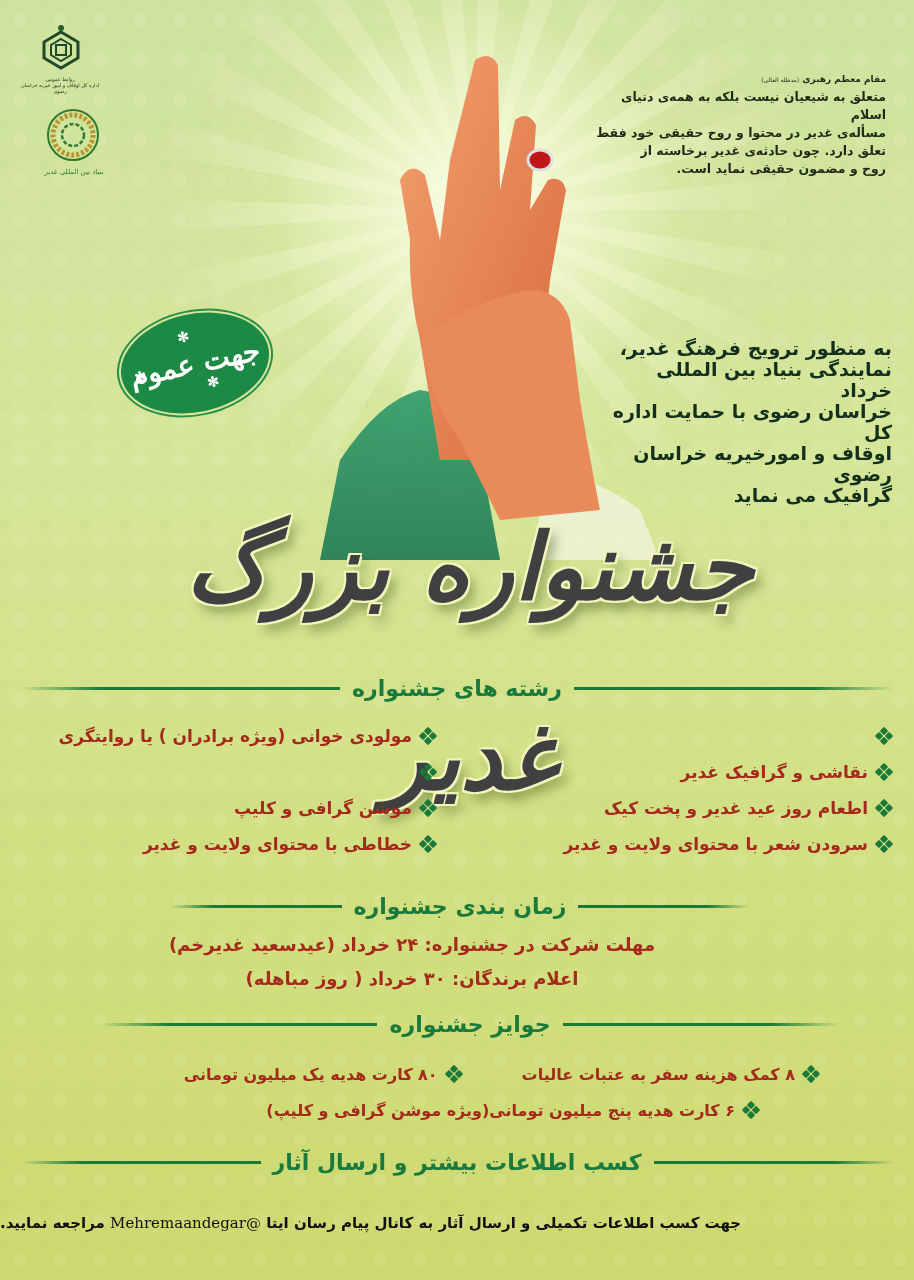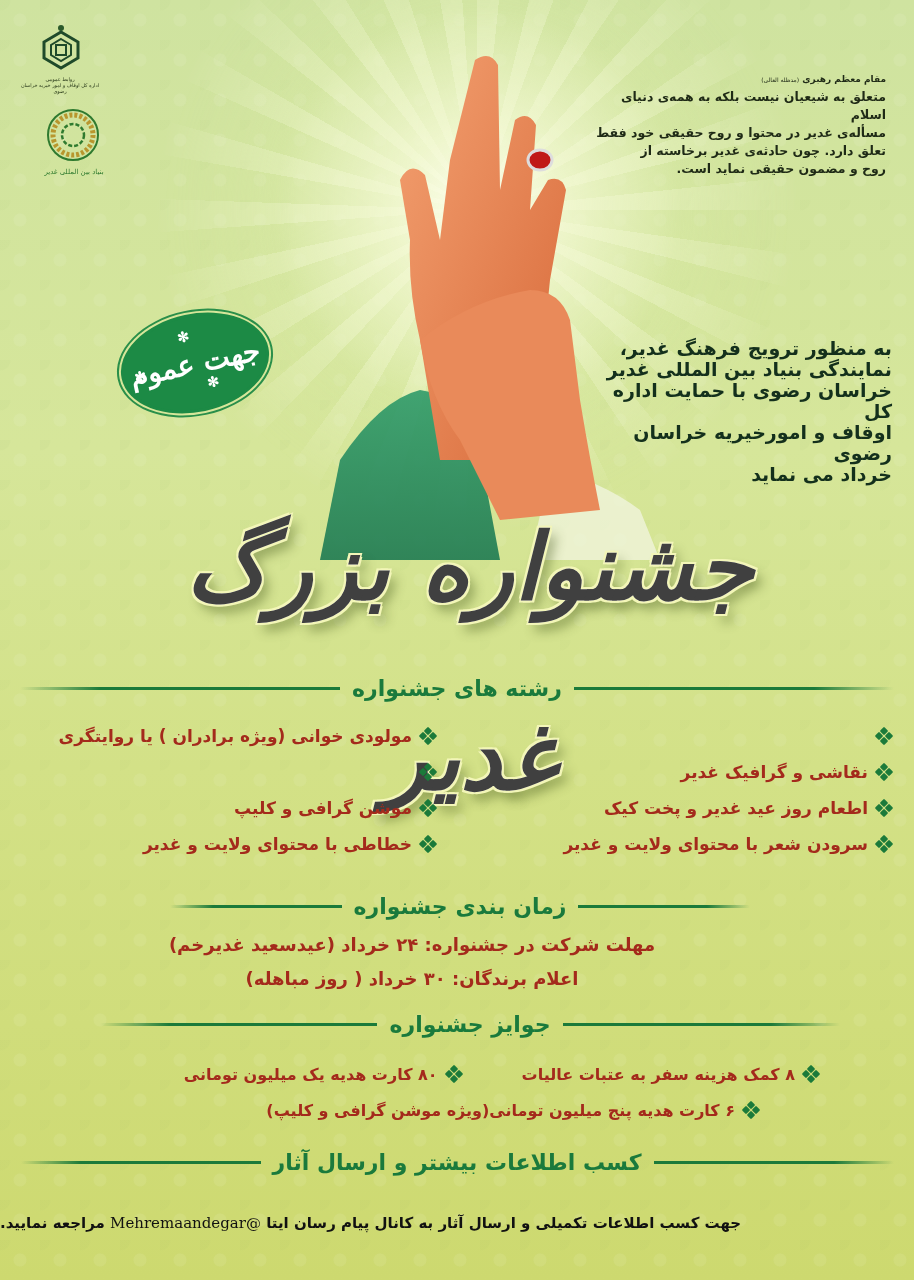--- a/index.html
+++ b/index.html
@@ -162,24 +162,24 @@
 
   <div class="badge">
     <span class="flower" style="top:10px; left:60px;">✻</span>
     <span class="flower" style="top:60px; left:80px;">✻</span>
     <span class="flower" style="top:40px; left:10px;">✻</span>
     <span>جهت عموم</span>
   </div>
 
   <div class="intro">
     <div>به منظور ترویج فرهنگ غدیر،</div>
-    <div>نمایندگی بنیاد بین المللی غدیر</div>
+    <div>نمایندگی بنیاد بین المللی خرداد</div>
     <div>خراسان رضوی با حمایت اداره کل</div>
     <div>اوقاف و امورخیریه خراسان رضوی</div>
-    <div>خرداد می نماید</div>
+    <div>گرافیک می نماید</div>
   </div>
 
   <div class="big-title">جشنواره بزرگ غدیر</div>
 
   <div class="section-header sh-1">
     <div class="line right"></div>
     <div class="title">رشته های جشنواره</div>
     <div class="line"></div>
   </div>
 

